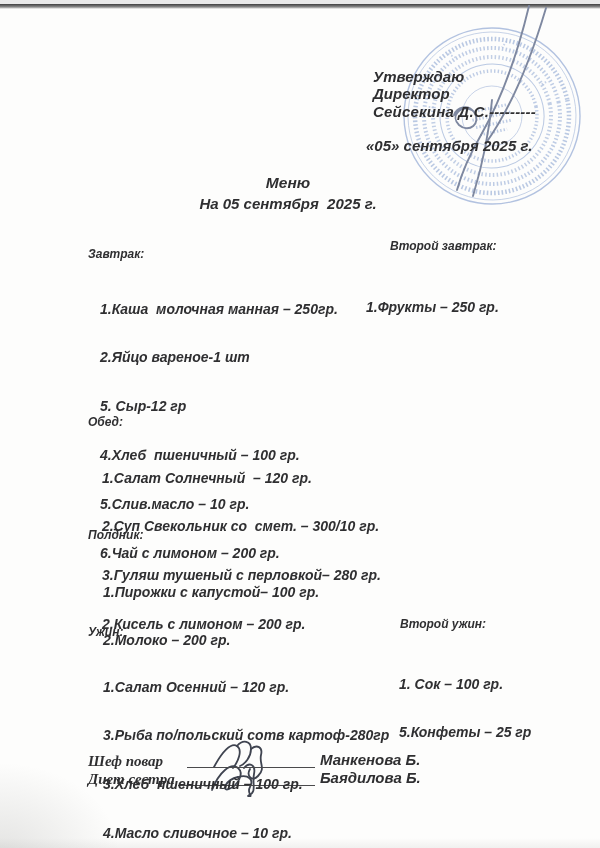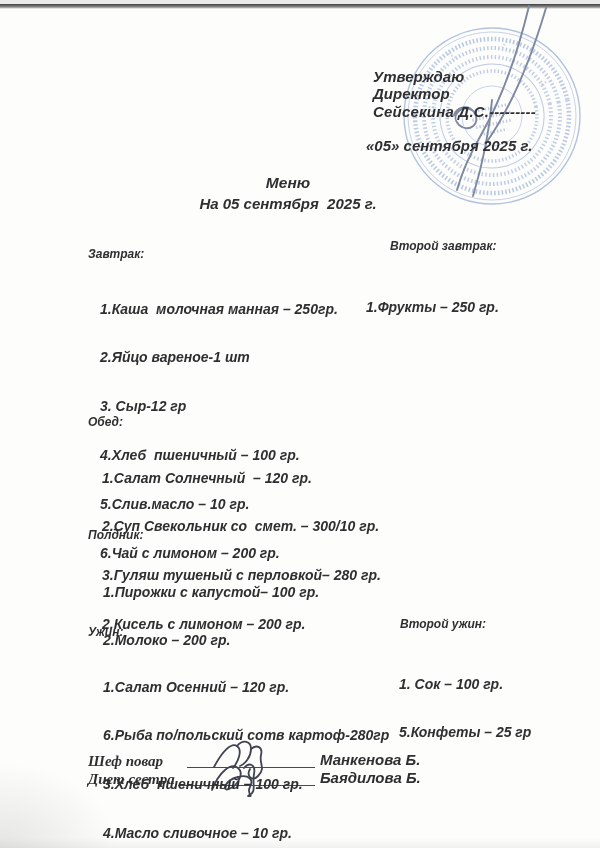--- a/index.html
+++ b/index.html
@@ -92,21 +92,21 @@
 
   <div class="titlebox">
     <div class="t1">Меню</div>
     <div class="t2">На 05 сентября  2025 г.</div>
   </div>
 
   <div class="sec-label lbl-breakfast">Завтрак:</div>
   <div class="sec-items itm-breakfast">
     <div>1.Каша  молочная манная – 250гр.</div>
     <div>2.Яйцо вареное-1 шт</div>
-    <div>3. Сыр-12 гр</div>
+    <div>5. Сыр-12 гр</div>
     <div>4.Хлеб  пшеничный – 100 гр.</div>
     <div>5.Слив.масло – 10 гр.</div>
     <div>6.Чай с лимоном – 200 гр.</div>
   </div>
 
   <div class="sec-label lbl-breakfast2">Второй завтрак:</div>
   <div class="sec-items itm-breakfast2">
     <div>1.Фрукты – 250 гр.</div>
   </div>
 
@@ -120,21 +120,21 @@
 
   <div class="sec-label lbl-snack">Полдник:</div>
   <div class="sec-items itm-snack">
     <div>1.Пирожки с капустой– 100 гр.</div>
     <div>2.Молоко – 200 гр.</div>
   </div>
 
   <div class="sec-label lbl-dinner">Ужин:</div>
   <div class="sec-items itm-dinner">
     <div>1.Салат Осенний – 120 гр.</div>
-    <div>6.Рыба по/польский сотв картоф-280гр</div>
+    <div>3.Рыба по/польский сотв картоф-280гр</div>
     <div>3.Хлеб  пшеничный – 100 гр.</div>
     <div>4.Масло сливочное – 10 гр.</div>
     
   </div>
 
   <div class="sec-label lbl-dinner2">Второй ужин:</div>
   <div class="sec-items itm-dinner2">
     <div>1. Сок – 100 гр.</div>
     <div>5.Конфеты – 25 гр</div>
   </div>

